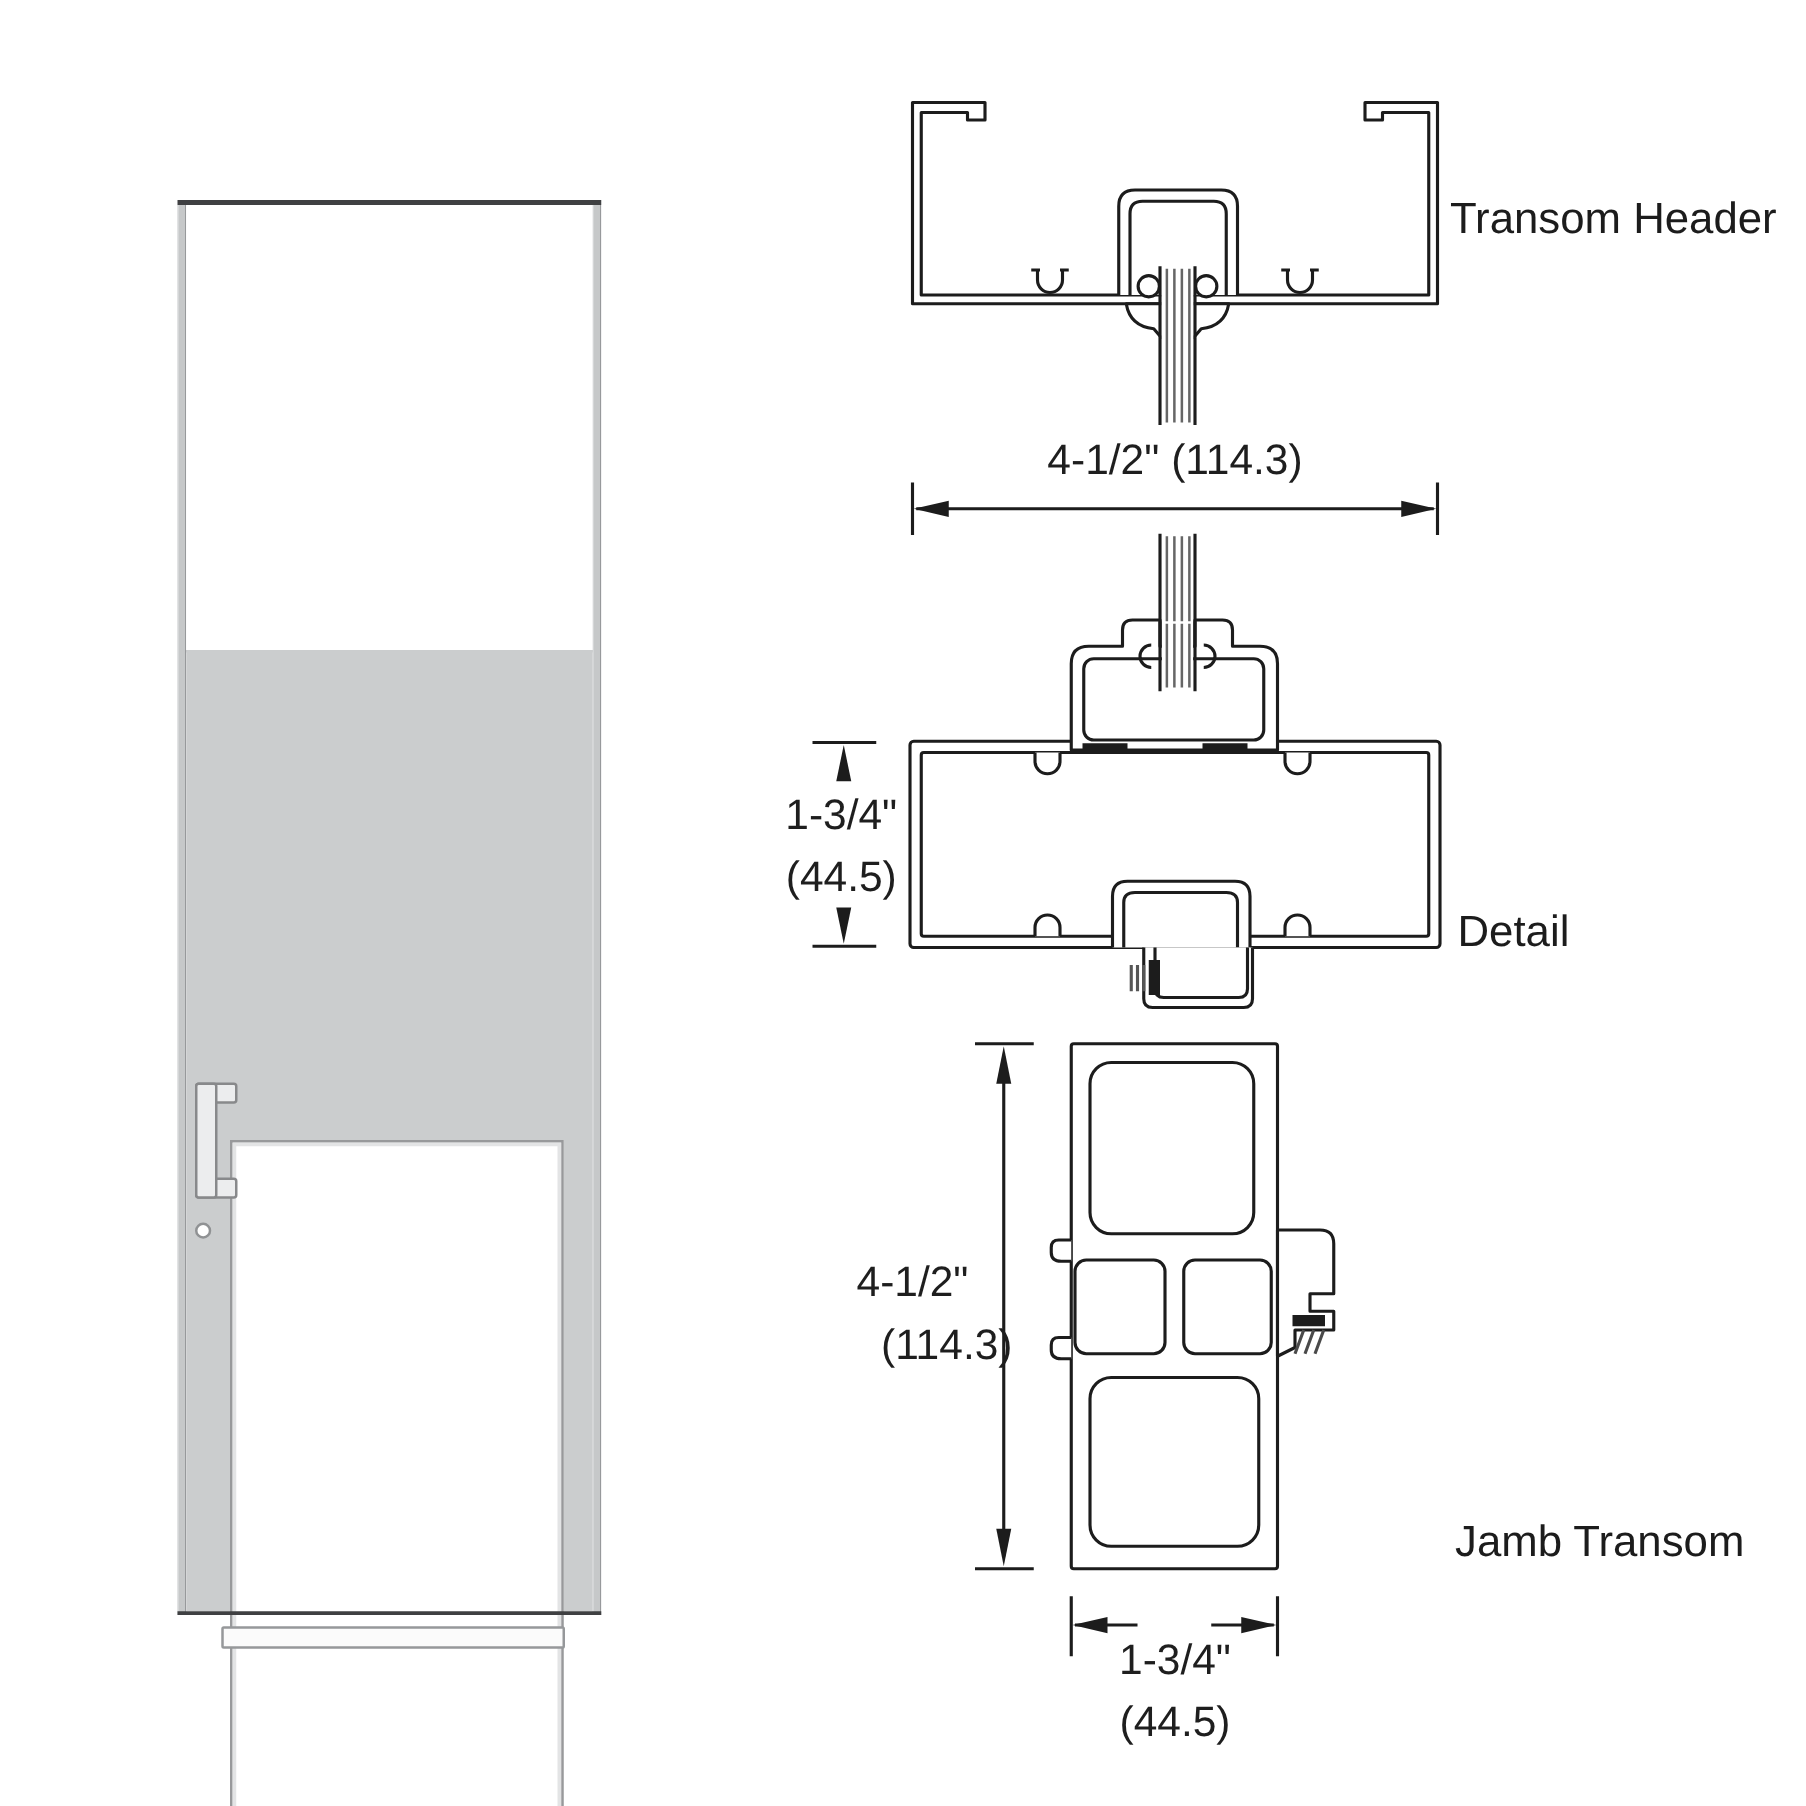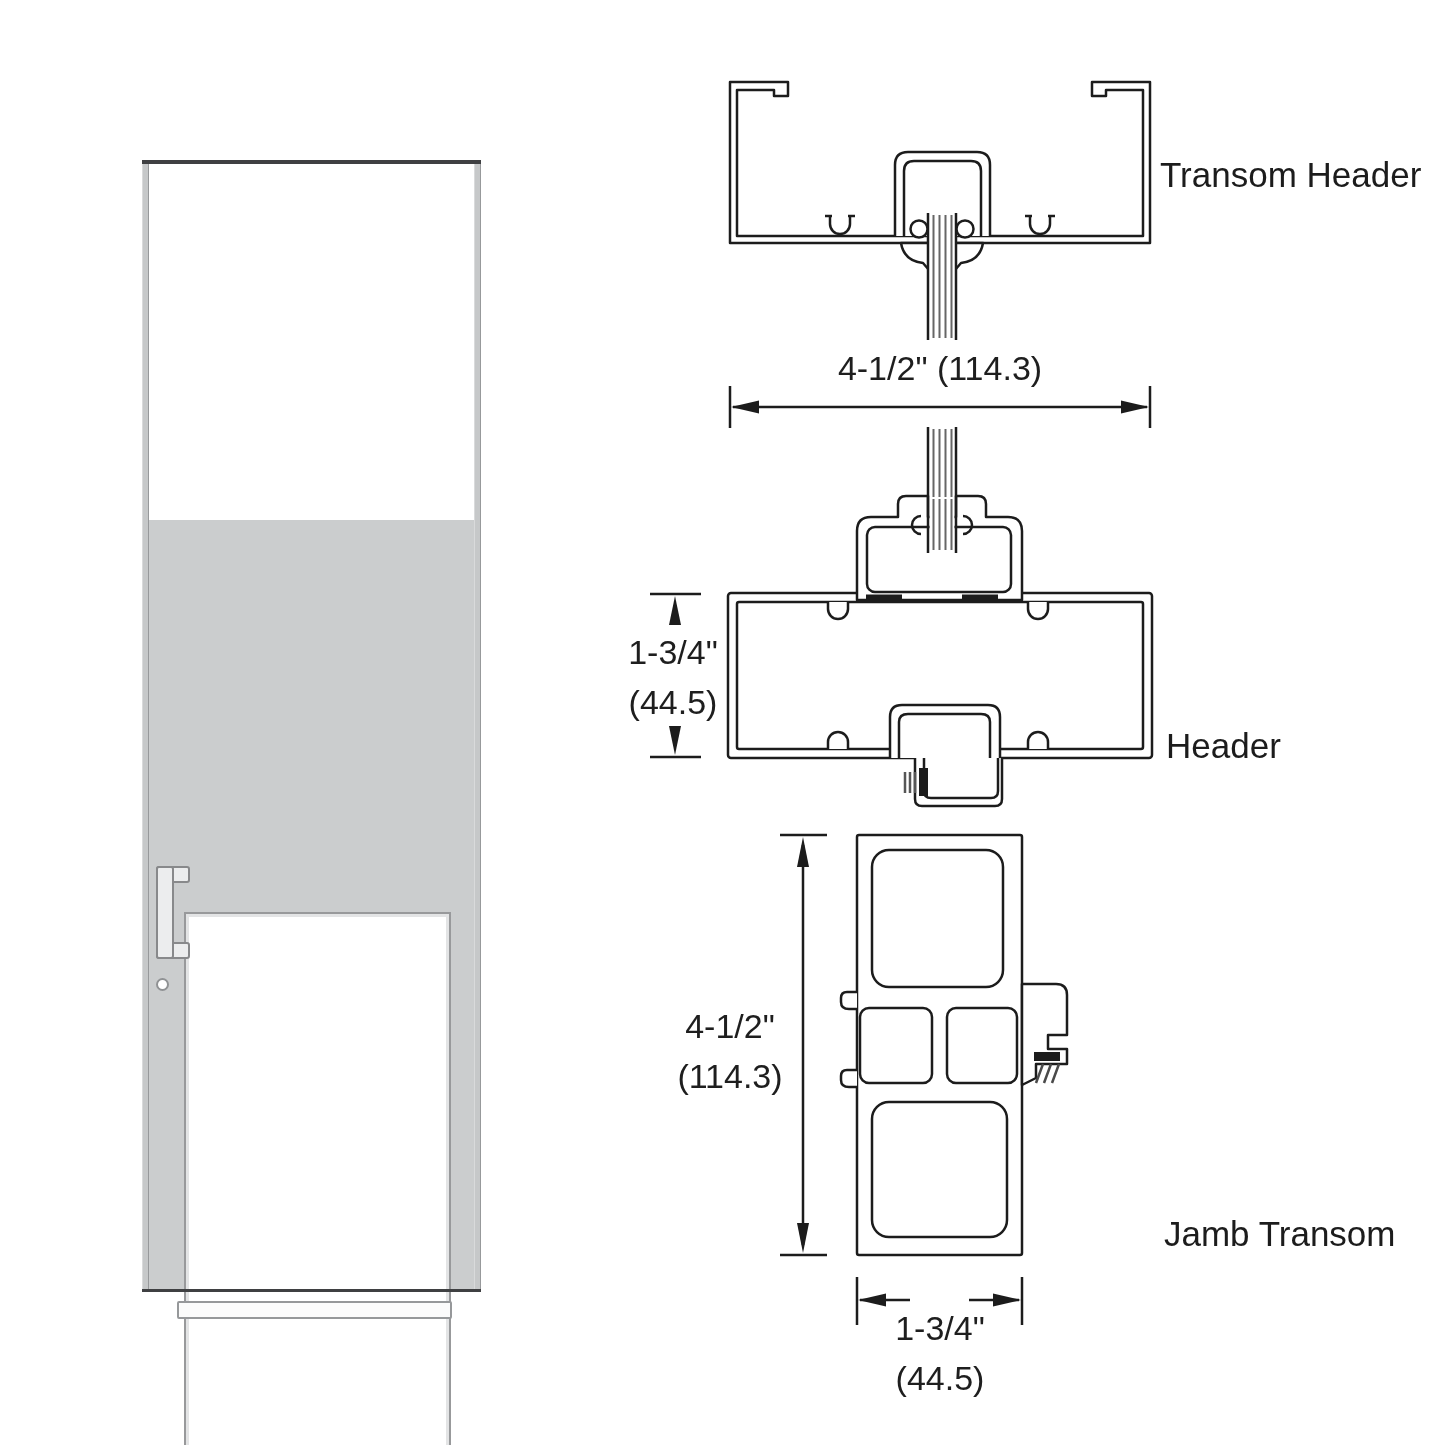--- a/index.html
+++ b/index.html
@@ -133,23 +133,23 @@
     </g>
 
     <g>
       <path d="M857,1277 V1325 M1022,1277 V1325 M860,1300 H910 M969,1300 H1019"></path>
       <polygon points="858,1300 886,1293.5 886,1306.5" fill="#1c1c1c" stroke="none"></polygon>
       <polygon points="1021,1300 993,1293.5 993,1306.5" fill="#1c1c1c" stroke="none"></polygon>
     </g>
   </svg>
 
   <div class="seclabel" style="left:1160px;top:155px;">Transom Header</div>
-  <div class="seclabel" style="left:1166px;top:726px;">Header</div>
+  <div class="seclabel" style="left:1166px;top:726px;">Detail</div>
   <div class="seclabel" style="left:1164px;top:1214px;">Jamb Transom</div>
 
   <div class="dimtext" style="left:740px;top:350px;width:400px;">4-1/2" (114.3)</div>
   <div class="dimtext" style="left:598px;top:634px;width:150px;">1-3/4"</div>
   <div class="dimtext" style="left:598px;top:684px;width:150px;">(44.5)</div>
   <div class="dimtext" style="left:655px;top:1008px;width:150px;">4-1/2"</div>
-  <div class="dimtext" style="left:650px;top:1058px;width:160px;">(114.3)</div>
+  <div class="dimtext" style="left:650px;top:1058px;width:160px;text-align:right;">(114.3)</div>
   <div class="dimtext" style="left:865px;top:1310px;width:150px;">1-3/4"</div>
   <div class="dimtext" style="left:870px;top:1360px;width:140px;">(44.5)</div>
 </div>
 
 </body></html>

